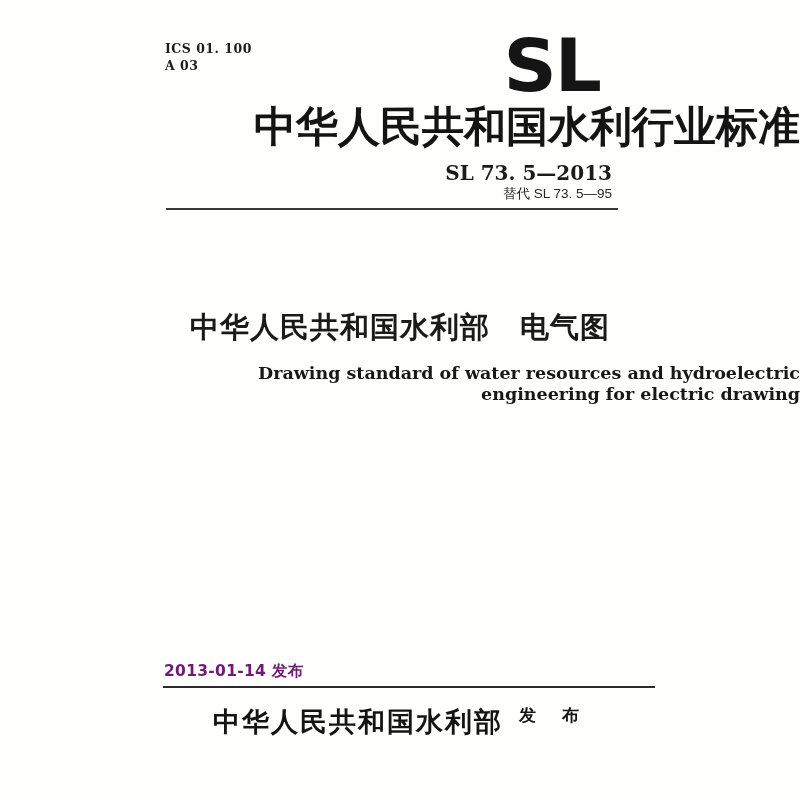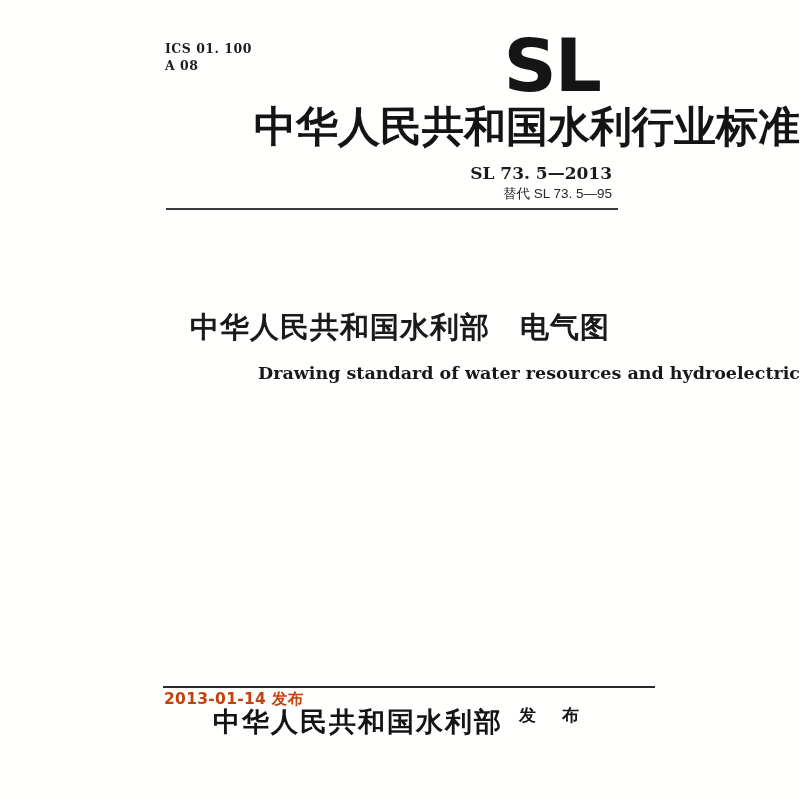--- a/index.html
+++ b/index.html
@@ -68,21 +68,21 @@
   .std-number-block {
     position: absolute;
     top: 162px;
     right: 188px;
     text-align: right;
     color: #1b1b1b;
   }
   .std-number {
     font-family: "DejaVu Serif", serif;
     font-weight: bold;
-    font-size: 17px;
+    font-size: 20px;
     line-height: 22px;
   }
   .std-replaces {
     margin-top: 2px;
     font-family: Liberation Sans, sans-serif;
     font-weight: normal;
     font-size: 13.5px;
     line-height: 16px;
     color: #262626;
   }
@@ -140,23 +140,22 @@
     left: 164px;
     top: 661px;
     width: 491px;
     display: flex;
     justify-content: space-between;
     font-family: "DejaVu Sans", sans-serif;
     font-weight: bold;
     font-size: 15.5px;
     line-height: 20px;
     letter-spacing: 0.3px;
-    color: #c2410c;
-    white-space: nowrap;
-    margin-top: 28px;
+    color: #701a75;
+    white-space: nowrap;
   }
 
   
   .publisher-row {
     position: absolute;
     left: 0;
     top: 704px;
     width: 800px;
     display: flex;
     justify-content: center;
@@ -178,37 +177,38 @@
     letter-spacing: 8px;
   }
 </style>
 </head>
 <body>
 
 <div class="page">
 
   <div class="ics-block">
     <div>ICS 01. 100</div>
-    <div>A 08</div>
+    <div>A 03</div>
   </div>
 
   <div class="sl-logo">SL</div>
 
   <div class="std-category-title">中华人民共和国水利行业标准</div>
 
   <div class="std-number-block">
     <div class="std-number">SL 73. 5—2013</div>
     <div class="std-replaces">替代 SL 73. 5—95</div>
   </div>
 
   <div class="rule rule-top"></div>
 
   <div class="doc-title-cn">中华人民共和国水利部　电气图</div>
 
   <div class="doc-title-en line1">Drawing standard of water resources and hydroelectric</div>
+  <div class="doc-title-en line2">engineering for electric drawing</div>
 
   <div class="dates-row">
     <span>2013-01-14 发布</span>
   </div>
 
   <div class="rule rule-bottom"></div>
 
   <div class="publisher-row">
     <span class="publisher-name">中华人民共和国水利部</span>
     <span class="publish-label">发 布</span>

